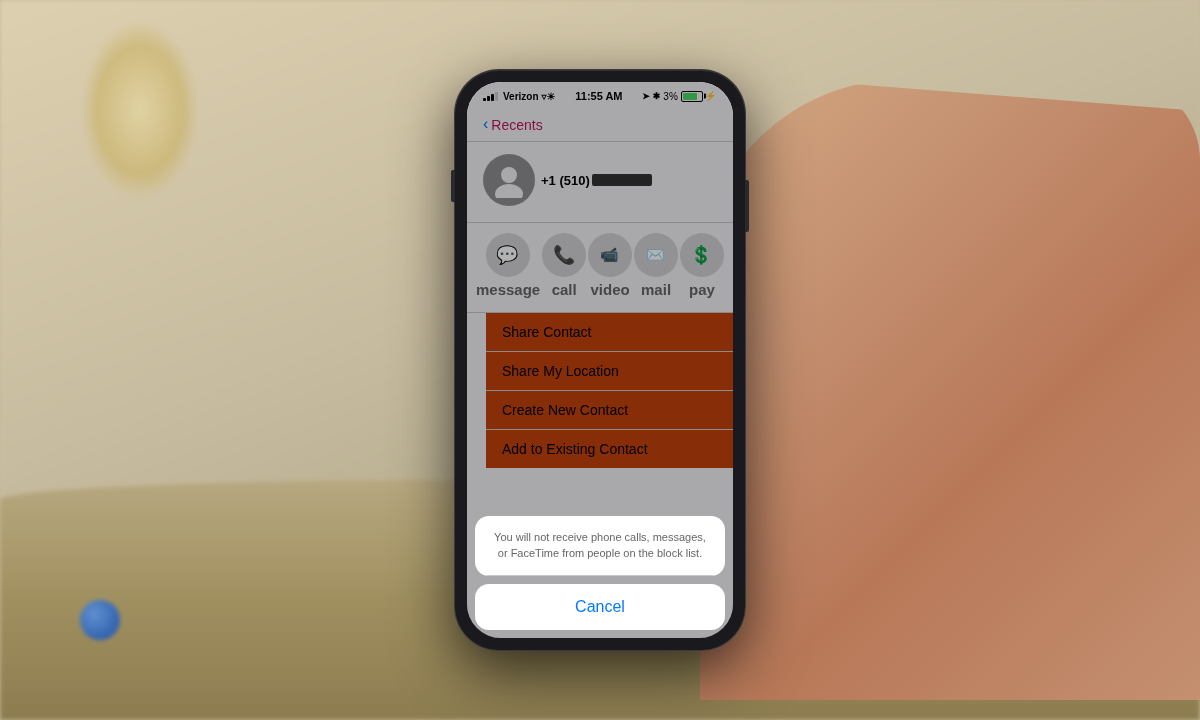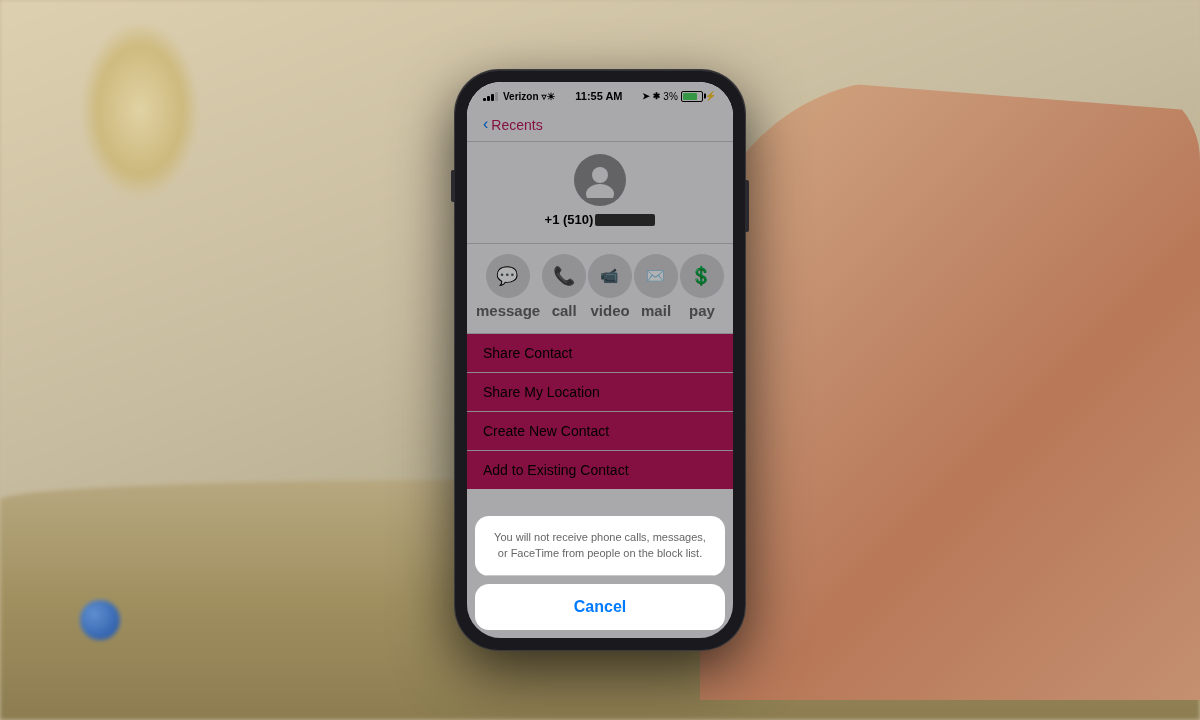--- a/index.html
+++ b/index.html
@@ -221,21 +221,20 @@
     .nav-back-chevron {
       font-size: 16px;
       margin-top: -1px;
     }
 
     
     .contact-header {
       background: #f2f2f7;
       padding: 12px 16px 16px;
       display: flex;
-      flex-direction: column;
       align-items: center;
       gap: 6px;
       border-bottom: 0.5px solid #c8c8cc;
     }
 
     .avatar {
       width: 52px;
       height: 52px;
       background: #8e8e93;
       border-radius: 50%;
@@ -299,23 +298,24 @@
     .menu-section {
       background: #f2f2f7;
       margin-top: 0;
     }
 
     .menu-item {
       padding: 11px 16px;
       font-size: 14px;
       color: #000;
       border-bottom: 0.5px solid #c8c8cc;
-      background: #be185d;
+      background: #c2410c;
       display: flex;
       align-items: flex-start;
+      margin-left: 19px;
     }
 
     .menu-item:last-child {
       border-bottom: none;
     }
 
     
     .action-sheet-overlay {
       position: absolute;
       inset: 0;
@@ -353,21 +353,21 @@
     .action-sheet-btn.destructive {
       color: #ff3b30;
     }
 
     .cancel-btn {
       background: white;
       border-radius: 14px;
       padding: 14px 16px;
       text-align: center;
       font-size: 16px;
-      font-weight: 700;
+      font-weight: 400;
       color: #007aff;
     }
   </style>
 </head>
 <body>
 
 <div class="bg">
   <div class="bg-wall"></div>
   <div class="bg-lamp"></div>
   <div class="bg-table"></div>

